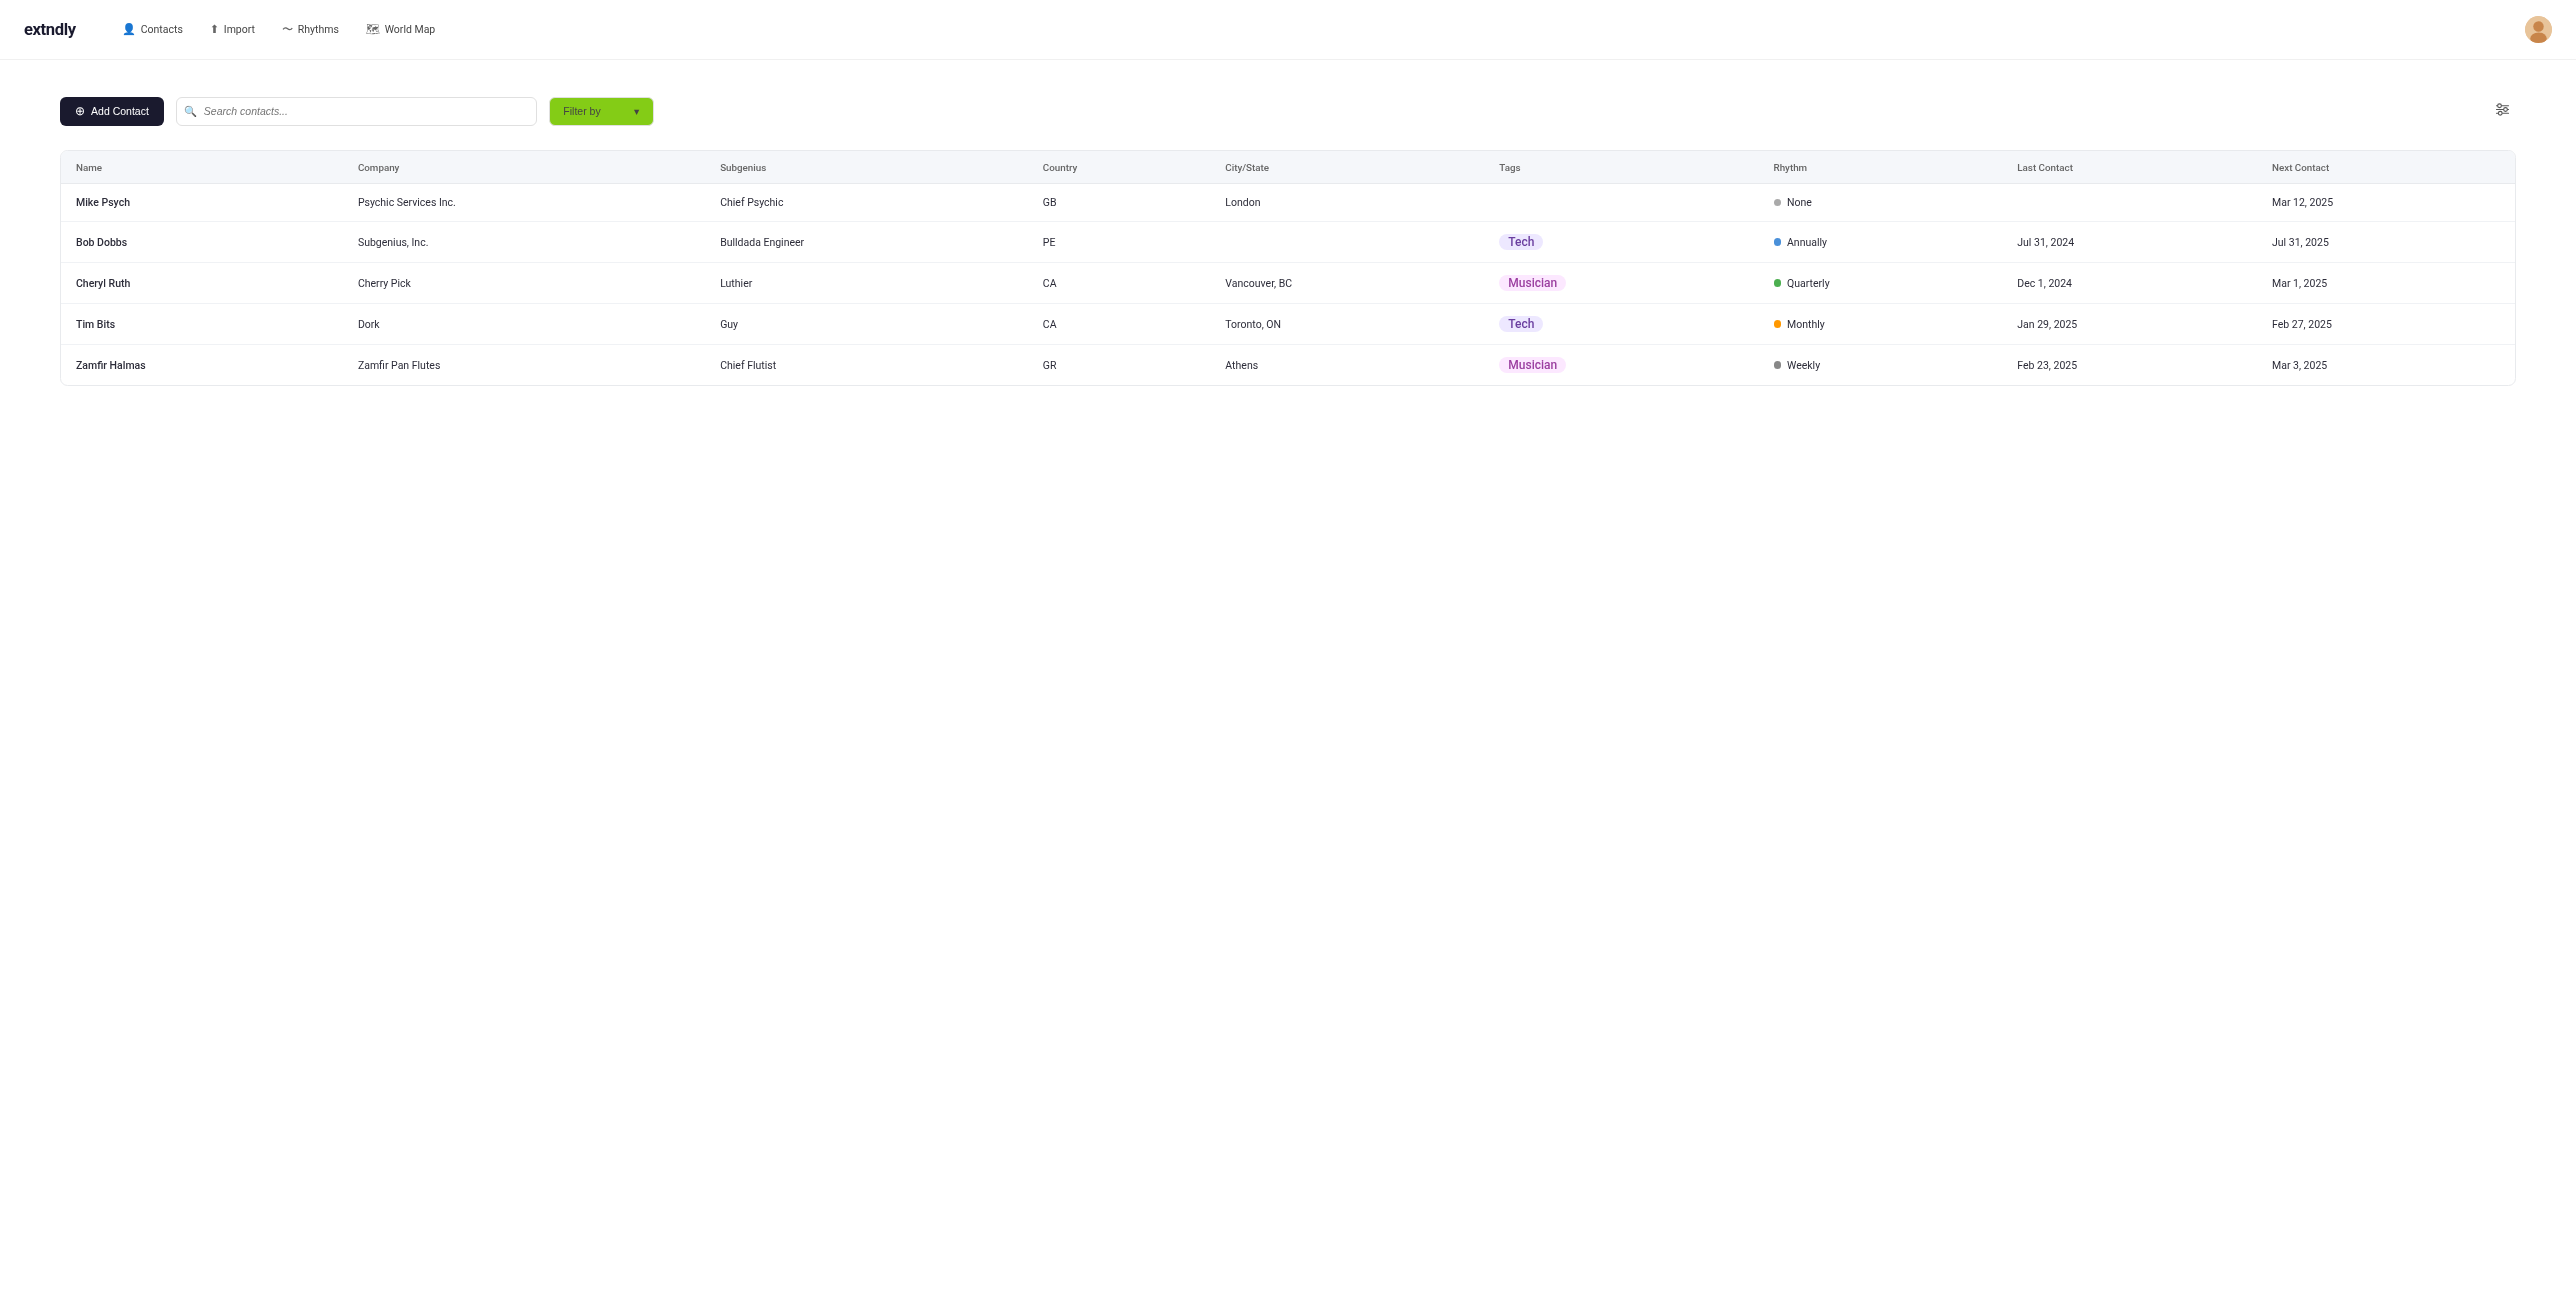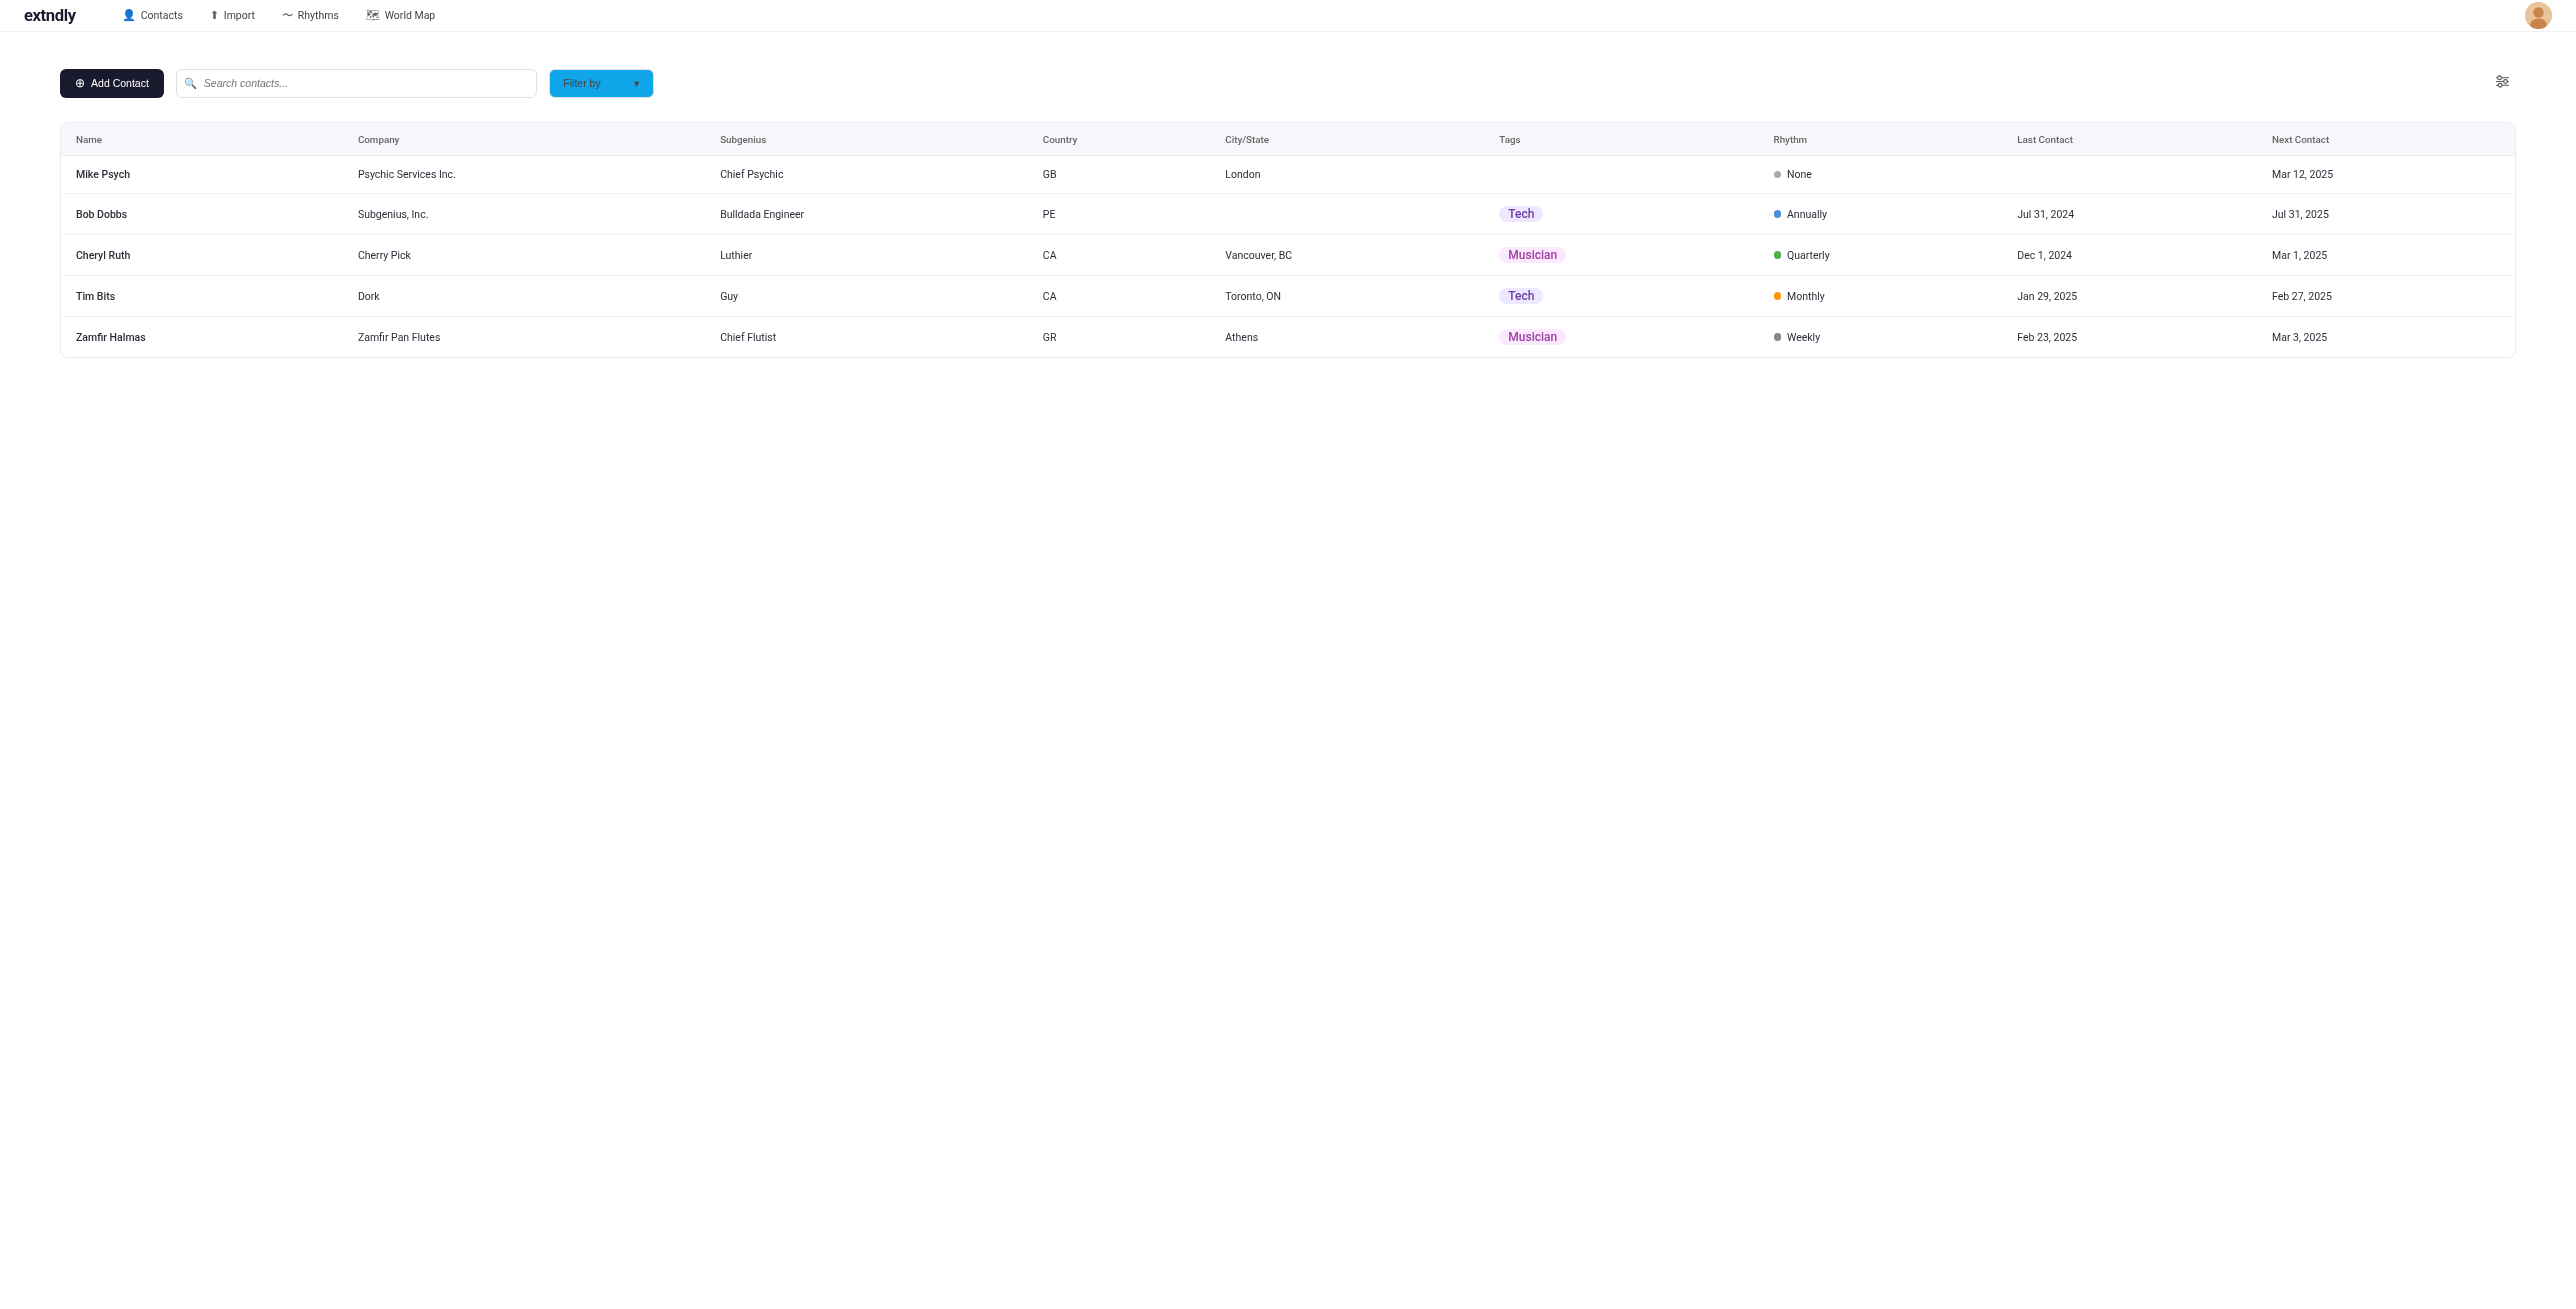--- a/index.html
+++ b/index.html
@@ -8,21 +8,21 @@
       background: #ffffff;
       color: #1a1a2e;
       font-size: 10.5px;
     }
 
     
     nav {
       display: flex;
       align-items: center;
       padding: 0 24px;
-      height: 32px;
+      height: 60px;
       border-bottom: 0.8px solid #f0f0f0;
       position: relative;
     }
     .logo {
       font-size: 16.6px;
       font-weight: 700;
       color: #1a1a2e;
       letter-spacing: -0.4px;
       margin-right: 36px;
     }
@@ -108,21 +108,21 @@
       background: #fff;
       font-style: italic;
     }
     .filter-btn {
       display: flex;
       align-items: flex-start;
       gap: 6px;
       padding: 7.5px 13.5px;
       border: 0.8px solid #e0e0e0;
       border-radius: 6px;
-      background: #0ea5e9;
+      background: #84cc16;
       font-size: 10.5px;
       color: #444;
       cursor: pointer;
       min-width: 105px;
       justify-content: space-between;
     }
     .settings-icon-btn {
       margin-left: auto;
       background: none;
       border: none;

